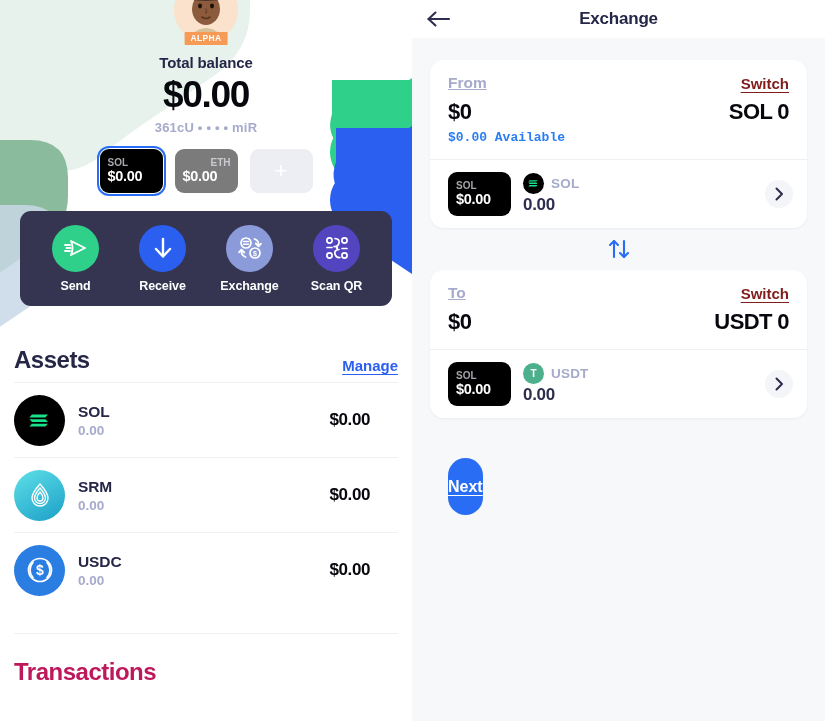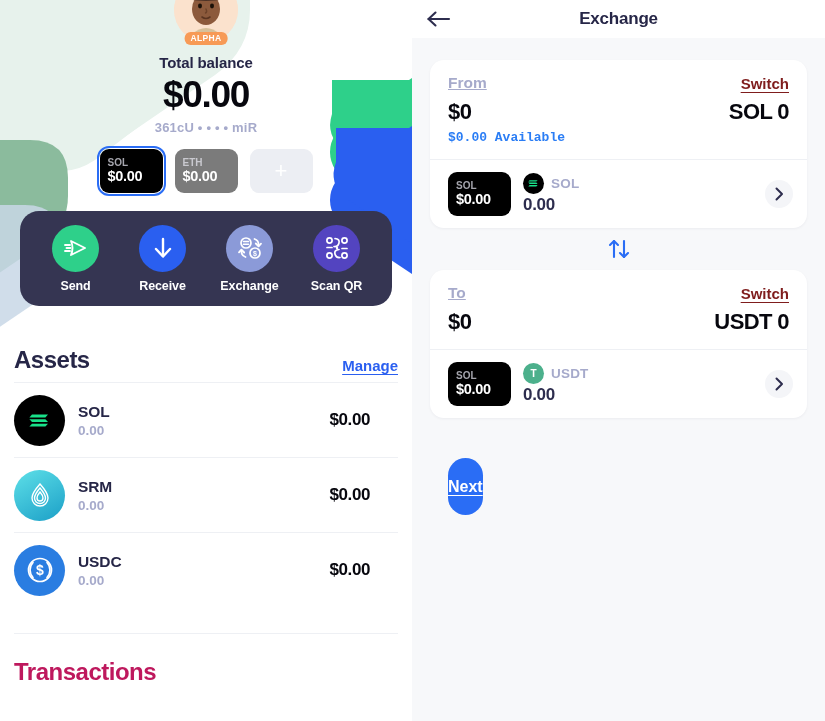--- a/index.html
+++ b/index.html
@@ -40,21 +40,21 @@
   .alpha-badge {
     position: absolute;
     left: 50%; transform: translateX(-50%);
     bottom: -3px;
     background: #f79a56;
     color: #ffffff;
     font-size: 8.5px;
     font-weight: bold;
     letter-spacing: 0.3px;
     padding: 2px 6px 2.5px;
-    border-radius: 6px;
+    border-radius: 1px;
     line-height: 1;
     z-index: 4;
   }
   .total-label {
     margin-top: 12px;
     font-size: 15px;
     font-weight: bold;
     color: #262647;
     letter-spacing: -0.1px;
   }
@@ -88,28 +88,28 @@
     text-align: left;
   }
   .chip.sol { background: #000000; outline: 2px solid #2a6df5; outline-offset: 1px; }
   .chip.eth { background: #7b7b7b; }
   .chip.add {
     background: #eceef3;
     align-items: center; justify-content: center;
     color: #ffffff; font-size: 22px; font-weight: 300;
   }
   .chip-sym { font-size: 10px; color: #a5a5ad; font-weight: bold; line-height: 1.1; }
-  .chip.eth .chip-sym { color: #c9c9cf; }
+  .chip.eth .chip-sym { color: #c9c9cf; margin-left: 28px; }
   .chip-val { font-size: 14.5px; color: #ffffff; font-weight: bold; line-height: 1.15; letter-spacing: -0.3px; }
 
   .actions-card {
     position: relative; z-index: 3;
     margin: 18px 20px 0;
     background: #353552;
-    border-radius: 19px;
+    border-radius: 11px;
     height: 95px;
     display: flex;
     align-items: center;
     justify-content: space-around;
     padding: 0 12px;
   }
   .action { display: flex; flex-direction: column; align-items: center; gap: 7px; width: 72px; }
   .action-circle {
     width: 47px; height: 47px; border-radius: 50%;
     display: flex; align-items: center; justify-content: center;

